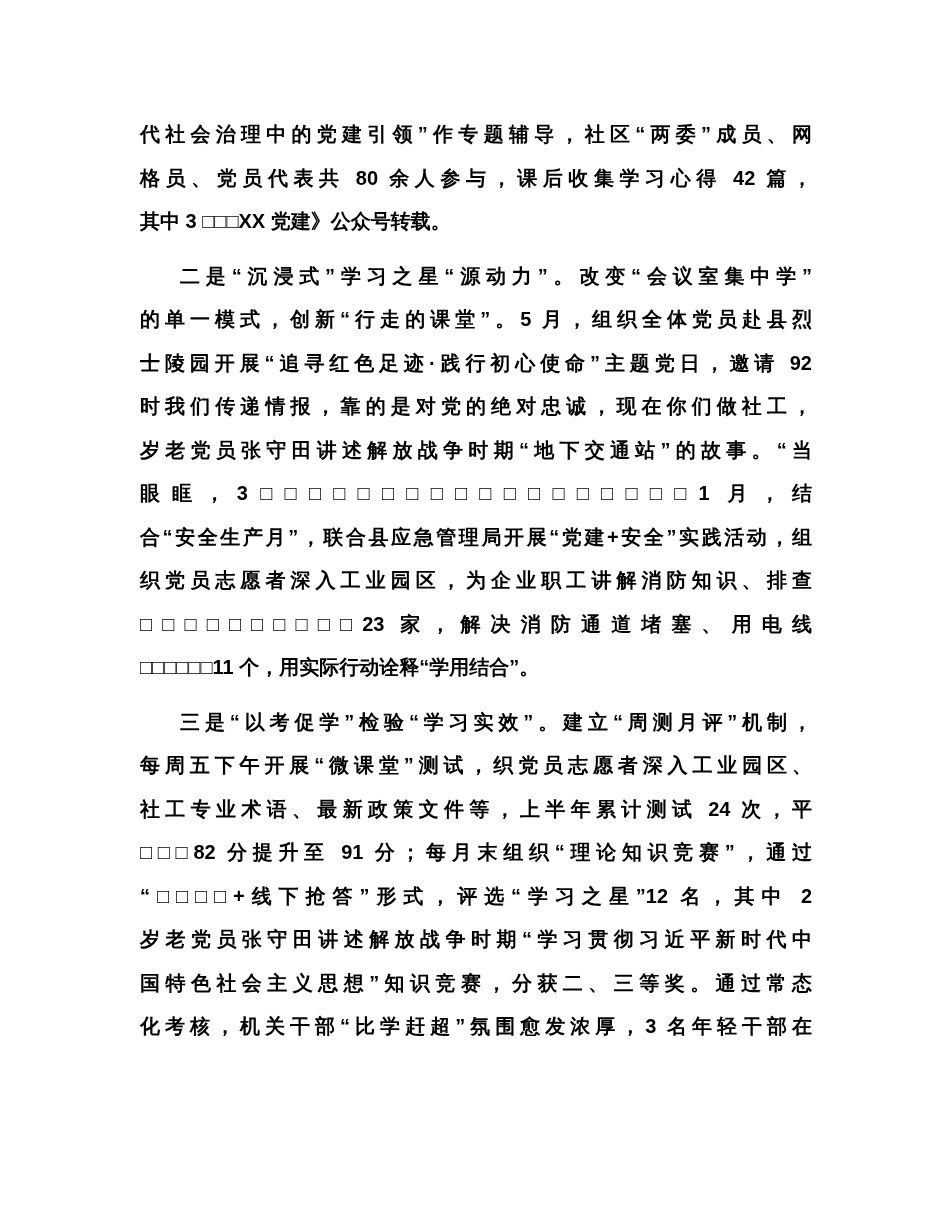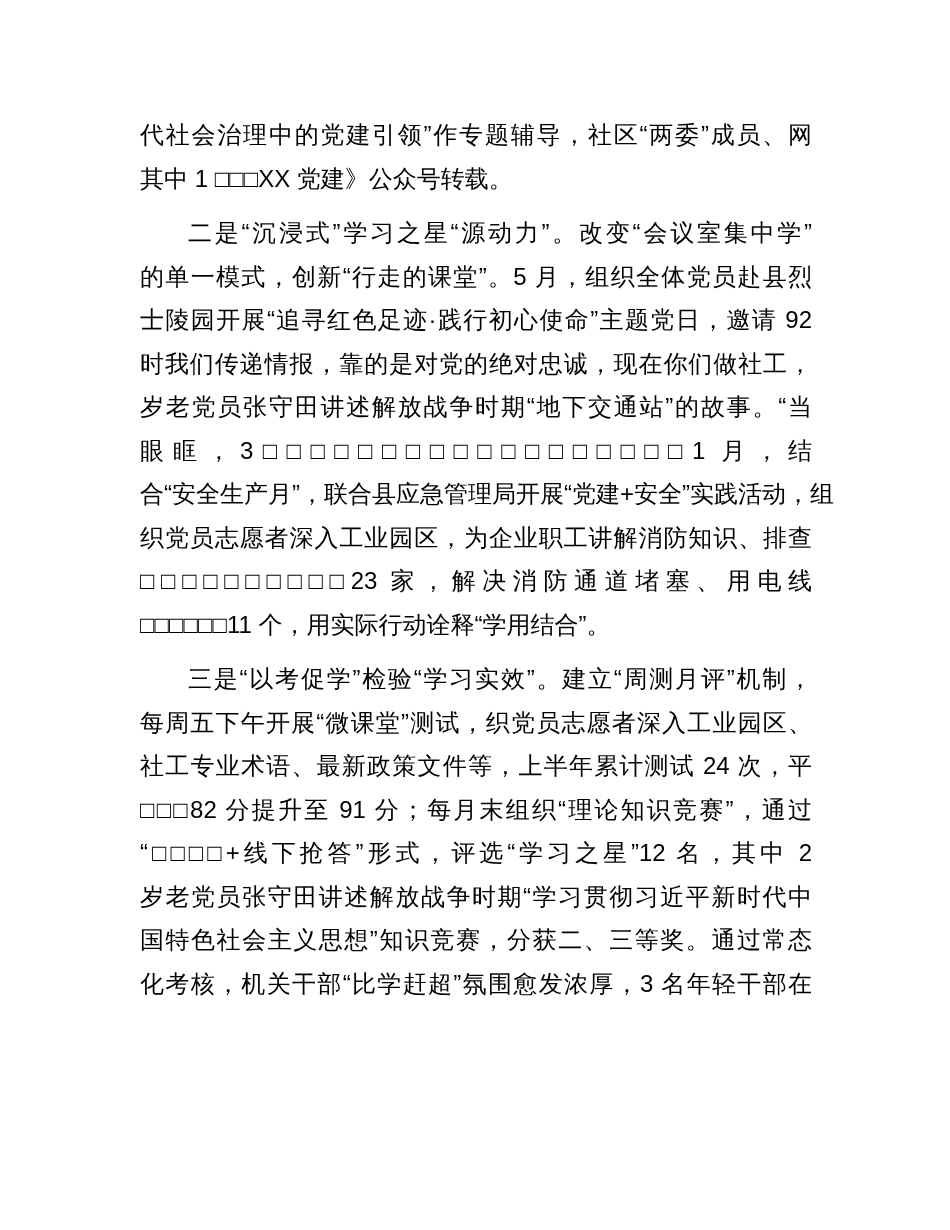--- a/index.html
+++ b/index.html
@@ -14,23 +14,23 @@
     background: #ffffff;
     overflow: hidden;
     font-family: "Liberation Sans", "DejaVu Sans", sans-serif;
     color: #000000;
   }
   .content {
     position: absolute;
     left: 140px;
     top: 113px;
     width: 672px;
-    font-size: 24px;
+    font-size: 20px;
     line-height: 43.5px;
-    font-weight: 400;
+    font-weight: 700;
   }
   .paragraph {
     margin: 0 0 11px 0;
   }
   .line {
     white-space: nowrap;
     text-align: justify;
     text-align-last: justify;
     text-justify: inter-character;
   }
@@ -41,21 +41,22 @@
     text-indent: 2em;
   }
 </style>
 </head>
 <body>
 
 <div class="document-page">
   <div class="content">
       <div class="paragraph">
         <div class="line">代社会治理中的党建引领”作专题辅导，社区“两委”成员、网</div>
-        <div class="line last">其中 1 □□□XX 党建》公众号转载。</div>
+        <div class="line">格员、党员代表共 80 余人参与，课后收集学习心得 42 篇，</div>
+        <div class="line last">其中 3 □□□XX 党建》公众号转载。</div>
       </div>
       <div class="paragraph">
         <div class="line first-indent">二是“沉浸式”学习之星“源动力”。改变“会议室集中学”</div>
         <div class="line">的单一模式，创新“行走的课堂”。5 月，组织全体党员赴县烈</div>
         <div class="line">士陵园开展“追寻红色足迹·践行初心使命”主题党日，邀请 92</div>
         <div class="line">时我们传递情报，靠的是对党的绝对忠诚，现在你们做社工，</div>
         <div class="line">岁老党员张守田讲述解放战争时期“地下交通站”的故事。“当</div>
         <div class="line">眼眶，3□□□□□□□□□□□□□□□□□□1 月，结</div>
         <div class="line">合“安全生产月”，联合县应急管理局开展“党建+安全”实践活动，组</div>
         <div class="line">织党员志愿者深入工业园区，为企业职工讲解消防知识、排查</div>

